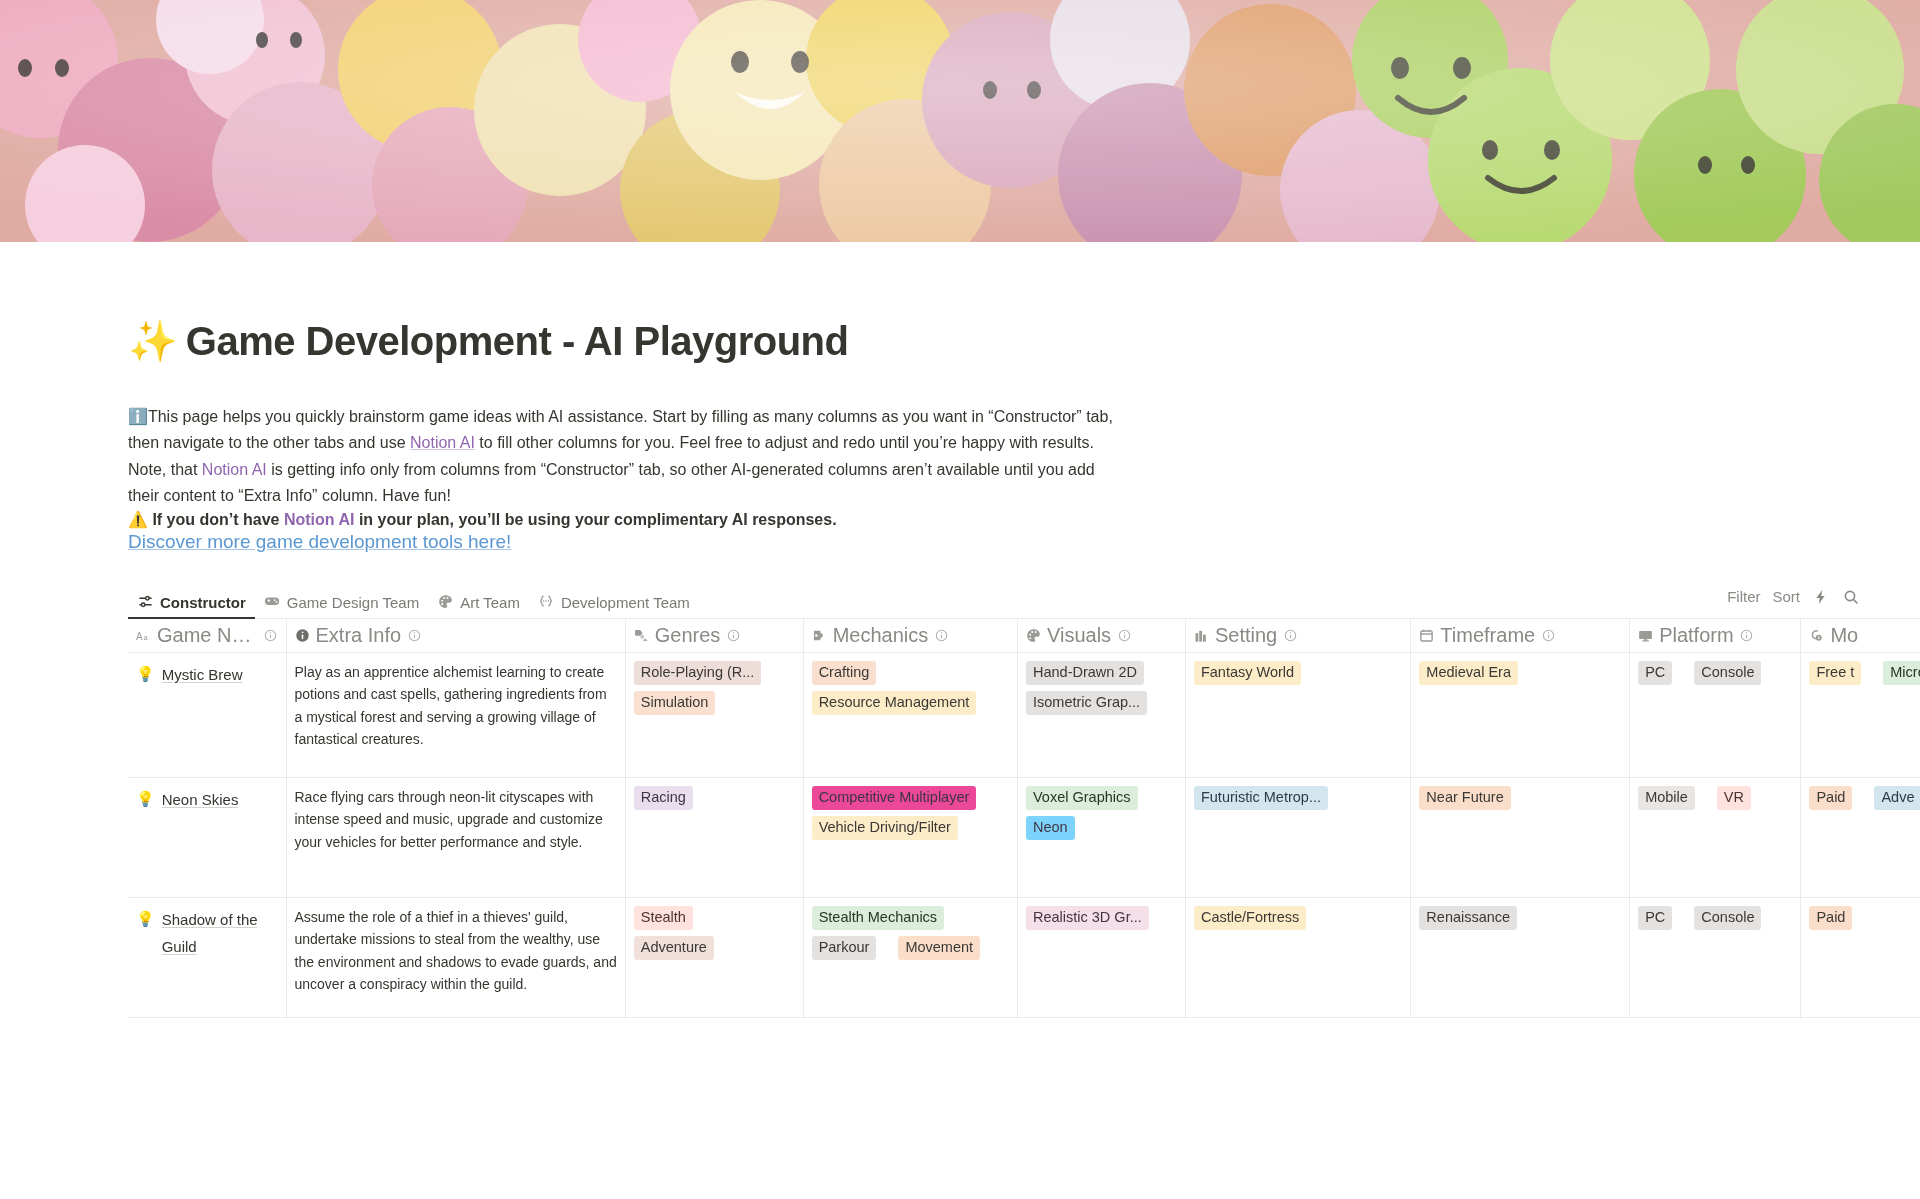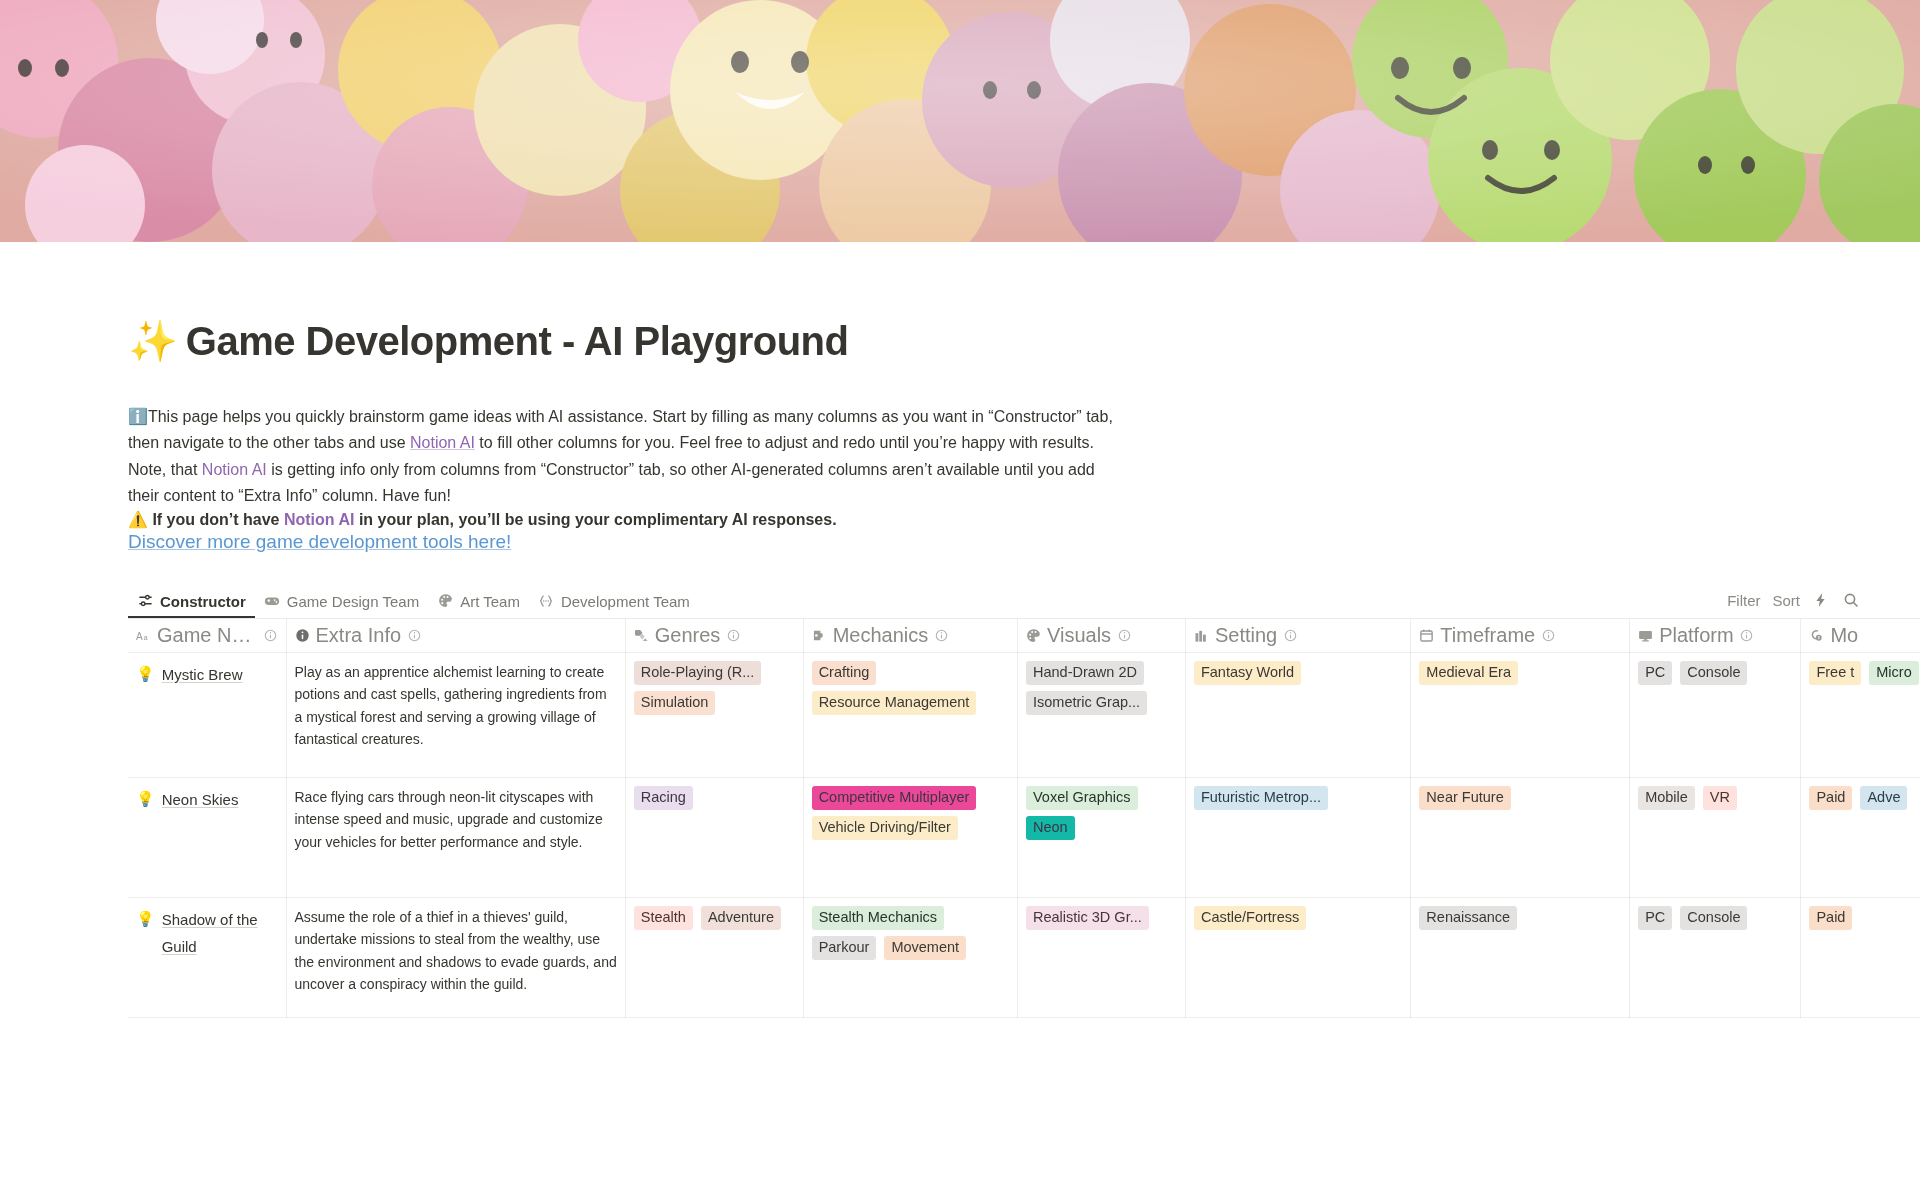--- a/index.html
+++ b/index.html
@@ -81,21 +81,21 @@
     text-decoration: underline;
     text-decoration-color: rgba(91,151,209,0.55);
     cursor: pointer;
   }
   .emj { font-family: "DejaVu Sans", sans-serif; }
 
   
   #view-bar {
     margin-top: 28px;
     display: flex;
-    align-items: flex-end;
+    align-items: center;
     justify-content: space-between;
     padding-right: 60px;
     border-bottom: 1px solid rgba(55,53,47,0.10);
     height: 35px;
   }
   #tabs {
     display: flex;
     align-items: flex-end;
     gap: 0px;
     height: 35px;
@@ -214,21 +214,21 @@
     cursor: pointer;
   }
   .desc-cell {
     font-size: 14px;
     line-height: 22.2px;
     color: #37352f;
   }
   .tags {
     display: flex;
     flex-wrap: wrap;
-    gap: 6px 8px;
+    gap: 6px 22px;
     align-content: flex-start;
   }
   .tag {
     display: inline-block;
     border-radius: 3px;
     padding: 2px 7px 3px 7px;
     font-size: 14.5px;
     line-height: 19px;
     white-space: nowrap;
     max-width: 100%;
@@ -666,21 +666,21 @@
                 </td>
               <td>
                   <div class="tags">
                 <span class="tag" style="background:#ec4899;color:#3d3545">Competitive Multiplayer</span>
                 <span class="tag" style="background:#fdecc8;color:#3b3936">Vehicle Driving/Filter</span>
               </div>
                 </td>
               <td>
                   <div class="tags">
                 <span class="tag" style="background:#dbeddb;color:#28352a">Voxel Graphics</span>
-                <span class="tag" style="background:#14b8a6;color:#3d3545">Neon</span>
+                <span class="tag" style="background:#7dd3fc;color:#3d3545">Neon</span>
               </div>
                 </td>
               <td>
                   <div class="tags">
                 <span class="tag" style="background:#d3e5ef;color:#2c3d49">Futuristic Metrop...</span>
               </div>
                 </td>
               <td>
                   <div class="tags">
                 <span class="tag" style="background:#fadec9;color:#3b3936">Near Future</span>

